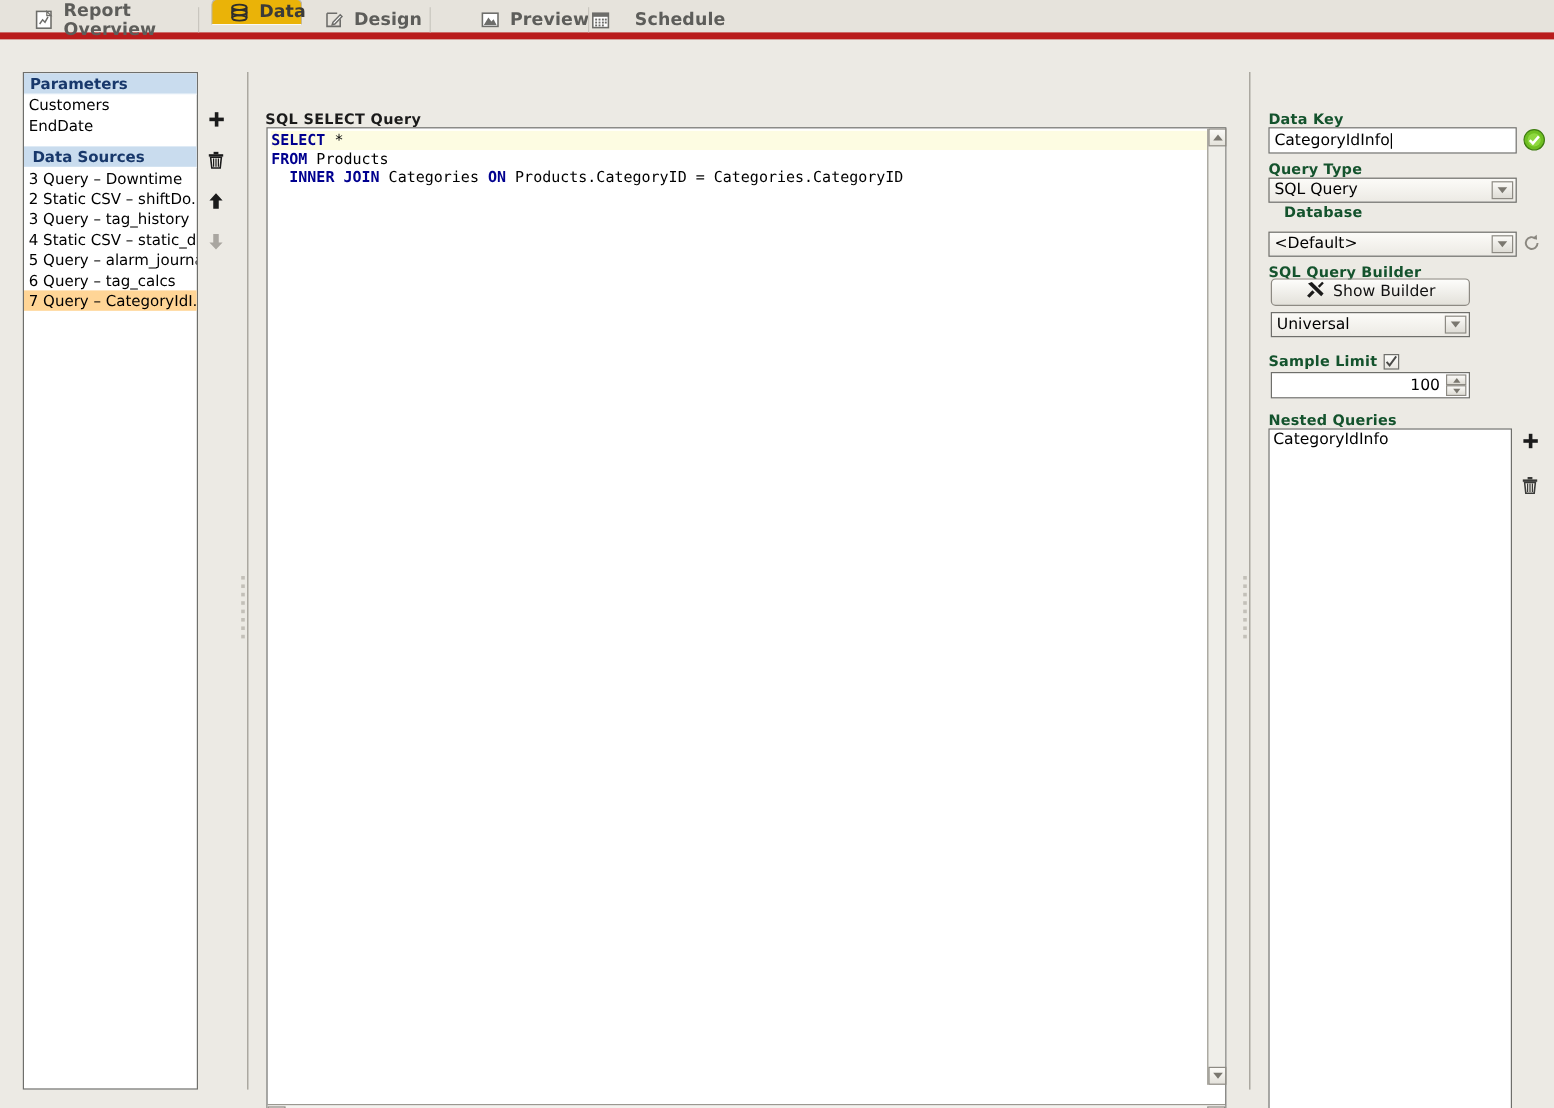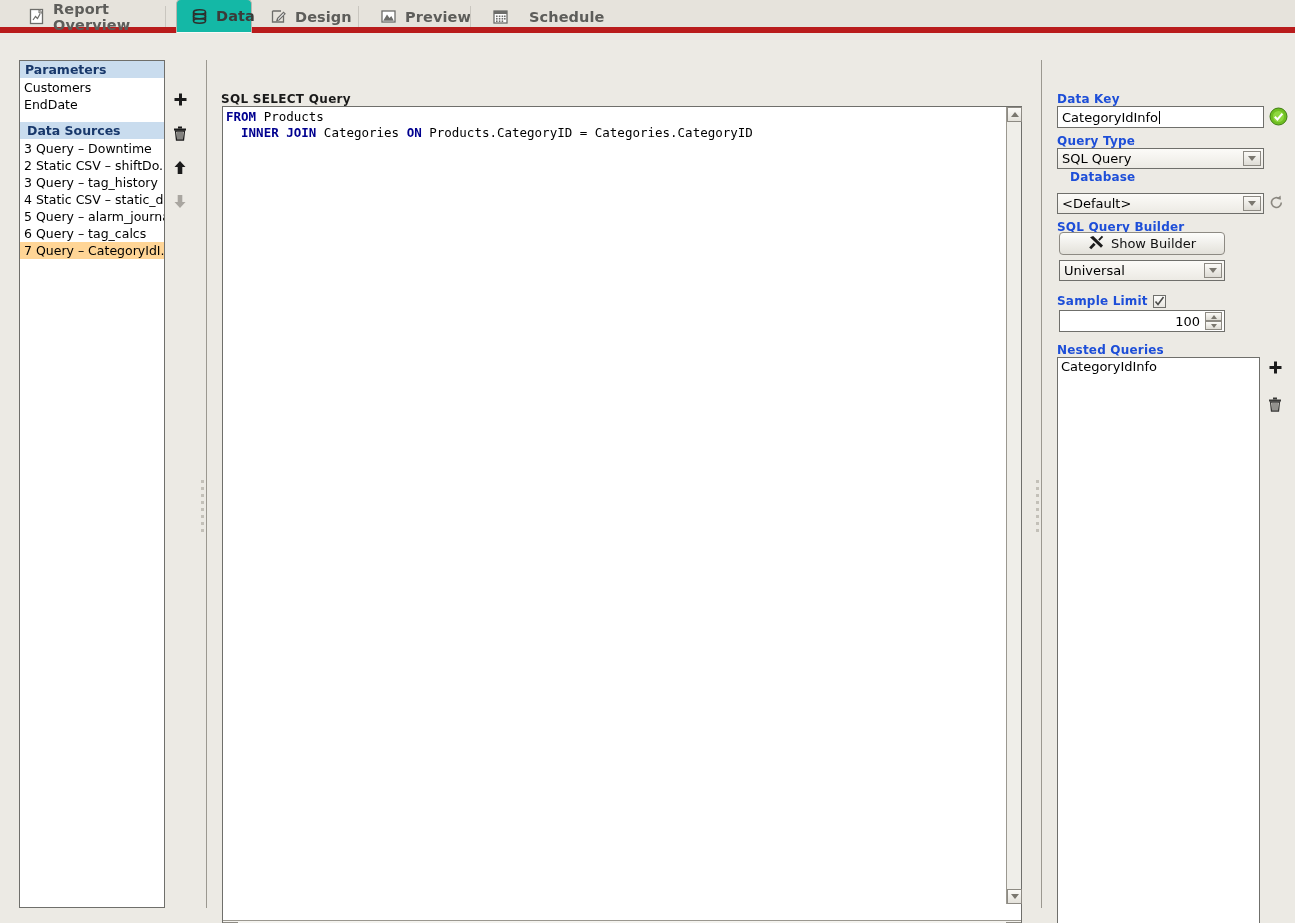--- a/index.html
+++ b/index.html
@@ -24,28 +24,28 @@
     padding: 0 14px;
     font-size: 14.5px; font-weight: bold; color: #5d5d5a;
     letter-spacing: .1px;
     cursor: default;
   }
   .tab.sep-right::after {
     content: ""; position: absolute; right: 0; top: 6px;
     width: 1px; height: 21px; background: #c9c6bf;
   }
   .tab.active {
-    background: #14b8a6;
+    background: #eab308;
     color: #3b3b39;
     border-left: 1px solid #b9b6ae;
     border-right: 1px solid #b9b6ae;
     border-top: 1px solid #b9b6ae;
     border-bottom: 1px solid #faf9f6;
     border-radius: 5px 5px 0 0;
-    height: 34px;
+    height: 22px;
     z-index: 3;
   }
   .tab .ic { display: inline-block; width: 17px; height: 17px; flex: 0 0 17px; }
 
   
   #body {
     position: absolute; left: 0; top: 33px; width: 1295px; height: 890px;
     background: #eceae4;
   }
 
@@ -121,21 +121,21 @@
   .sbtn.vbot { left: 0; bottom: 0; }
   .sbtn.hleft { left: 0; top: 1px; }
   .sbtn.hright { right: 0; top: 1px; }
   .arrow { width: 0; height: 0; }
   .au { border-left: 4px solid transparent; border-right: 4px solid transparent; border-bottom: 5px solid #7a776f; }
   .ad { border-left: 4px solid transparent; border-right: 4px solid transparent; border-top: 5px solid #7a776f; }
 
   
   #right { position: absolute; left: 1055px; top: 27px; width: 240px; height: 860px; }
   .flabel {
-    font-size: 12px; font-weight: bold; color: #1d4ed8; letter-spacing: .2px;
+    font-size: 12px; font-weight: bold; color: #14532d; letter-spacing: .2px;
     display: flex; align-items: center; gap: 5px;
   }
   .tfield {
     background: #fff; border: 1px solid #6f6f6b;
     height: 22px; font-size: 13px; color: #000;
     padding: 0 4px; display: flex; align-items: center;
     font-family: "DejaVu Sans", sans-serif;
   }
   .caret { display:inline-block; width:1px; height:13px; background:#000; margin-left:1px; }
   .combo {
@@ -215,21 +215,21 @@
   <div class="tab sep-right" style="left:256px;width:103px;">
     <span class="ic">
       <svg viewBox="0 0 17 17" width="17" height="17">
         <path d="M2.5 3 L11 3 M2.5 3 L2.5 14 L13.5 14 L13.5 8" fill="none" stroke="#6d6d6a" stroke-width="1.3"></path>
         <path d="M7.5 10.5 L13.5 4.3 L15 5.8 L9 12 L6.8 12.6 Z" fill="#fff" stroke="#6d6d6a" stroke-width="1.2"></path>
       </svg>
     </span>
     <span>Design</span>
   </div>
 
-  <div class="tab sep-right" style="left:366px;width:105px;">
+  <div class="tab sep-right" style="left:386px;width:105px;">
     <span class="ic">
       <svg viewBox="0 0 17 17" width="17" height="17">
         <rect x="2" y="3" width="13" height="11" fill="#fff" stroke="#6d6d6a" stroke-width="1.3"></rect>
         <polygon points="3.2,12.8 7,6.5 9.5,10 11.3,8 13.8,12.8" fill="#6d6d6a"></polygon>
       </svg>
     </span>
     <span>Preview</span>
   </div>
 
   <div class="tab" style="left:478px;width:105px;gap:20px;">
@@ -328,21 +328,21 @@
         <i></i>
         <i></i>
         <i></i>
     </div>
     <div class="line"></div>
   </div>
 
   <div id="sqlLabel">SQL SELECT Query</div>
 
   <div id="sqlbox">
-    <div id="sqltext"><span><span class="kw">FROM</span> Products
+    <div id="sqltext"><span class="hl"><span class="kw">SELECT</span> *</span><span><span class="kw">FROM</span> Products
 </span><span>  <span class="kw">INNER JOIN</span> Categories <span class="kw">ON</span> Products.CategoryID = Categories.CategoryID
 </span></div>
 
     <div id="vscroll">
       <div class="sbtn vtop">
           <span class="arrow au"></span>
         </div>
       <div class="sbtn vbot">
           <span class="arrow ad"></span>
         </div>

